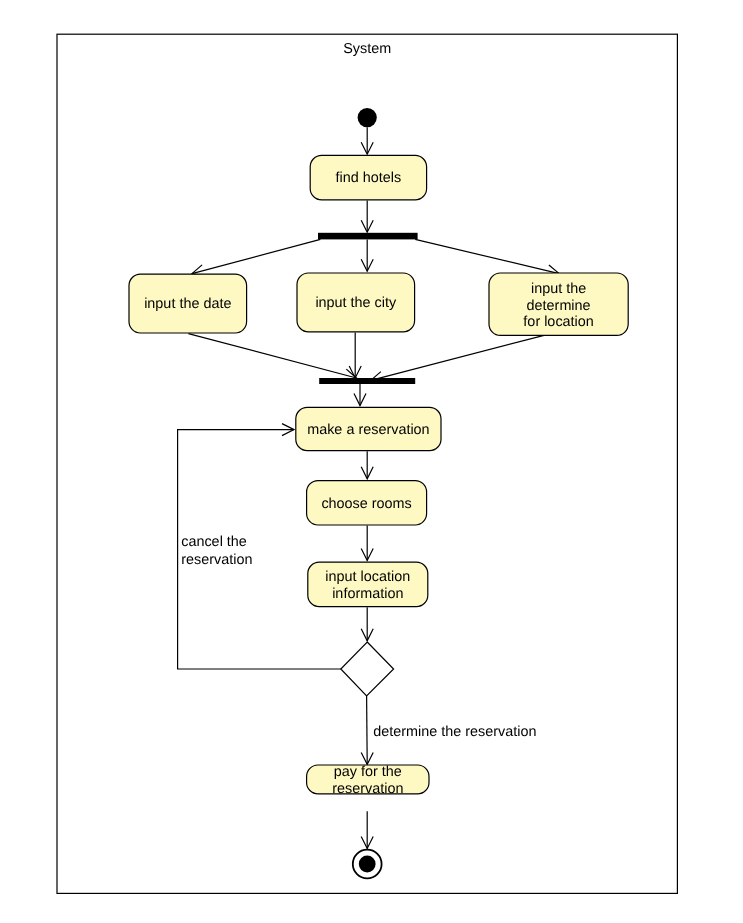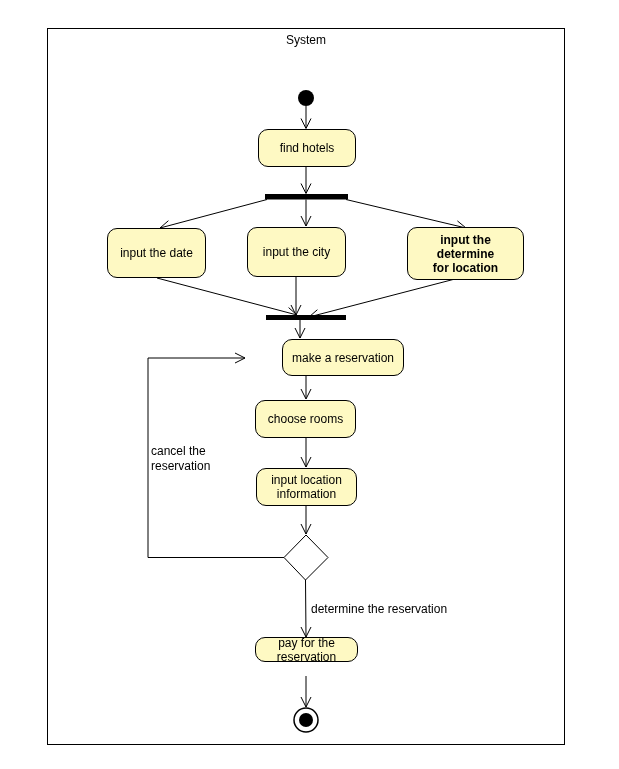--- a/index.html
+++ b/index.html
@@ -128,29 +128,29 @@
   </div>
 
   <div class="node" style="left:107px;top:228px;width:99px;height:50px;text-align:right;">
     <span>input the date</span>
   </div>
 
   <div class="node" style="left:247px;top:227px;width:99px;height:50px;">
     <span>input the city</span>
   </div>
 
-  <div class="node" style="left:407px;top:227px;width:117px;height:53px;font-weight:bold;">
+  <div class="node" style="left:407px;top:227px;width:117px;height:53px;">
     <span>
       <span class="lbl-line">input the</span>
       <span class="lbl-line">determine</span>
       <span class="lbl-line">for location</span>
     </span>
   </div>
 
-  <div class="node" style="left:246px;top:339px;width:122px;height:37px;margin-left:36px;">
+  <div class="node" style="left:246px;top:339px;width:122px;height:37px;">
     <span>make a reservation</span>
   </div>
 
   <div class="node" style="left:255px;top:400px;width:101px;height:38px;">
     <span>choose rooms</span>
   </div>
 
   <div class="node" style="left:256px;top:468px;width:101px;height:38px;">
     <span>
       <span class="lbl-line">input location</span>

